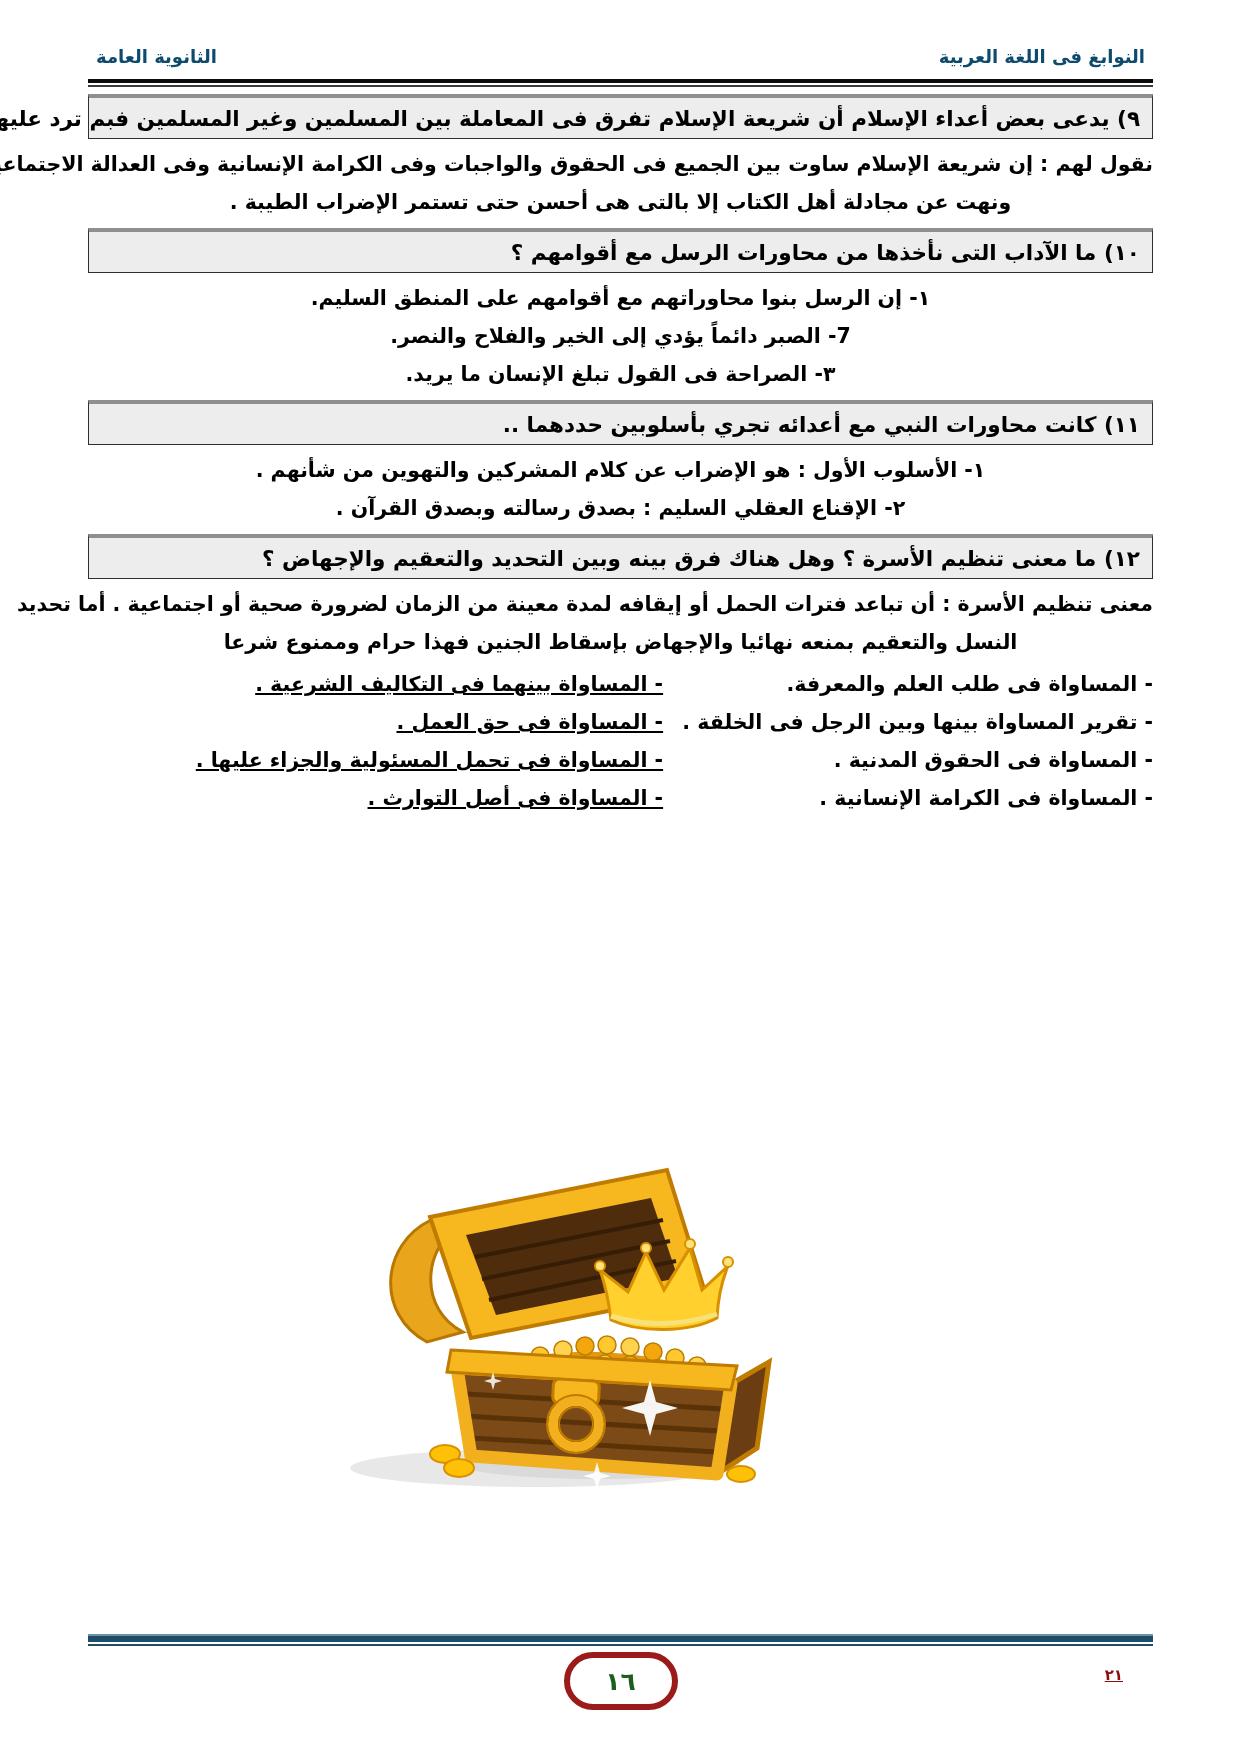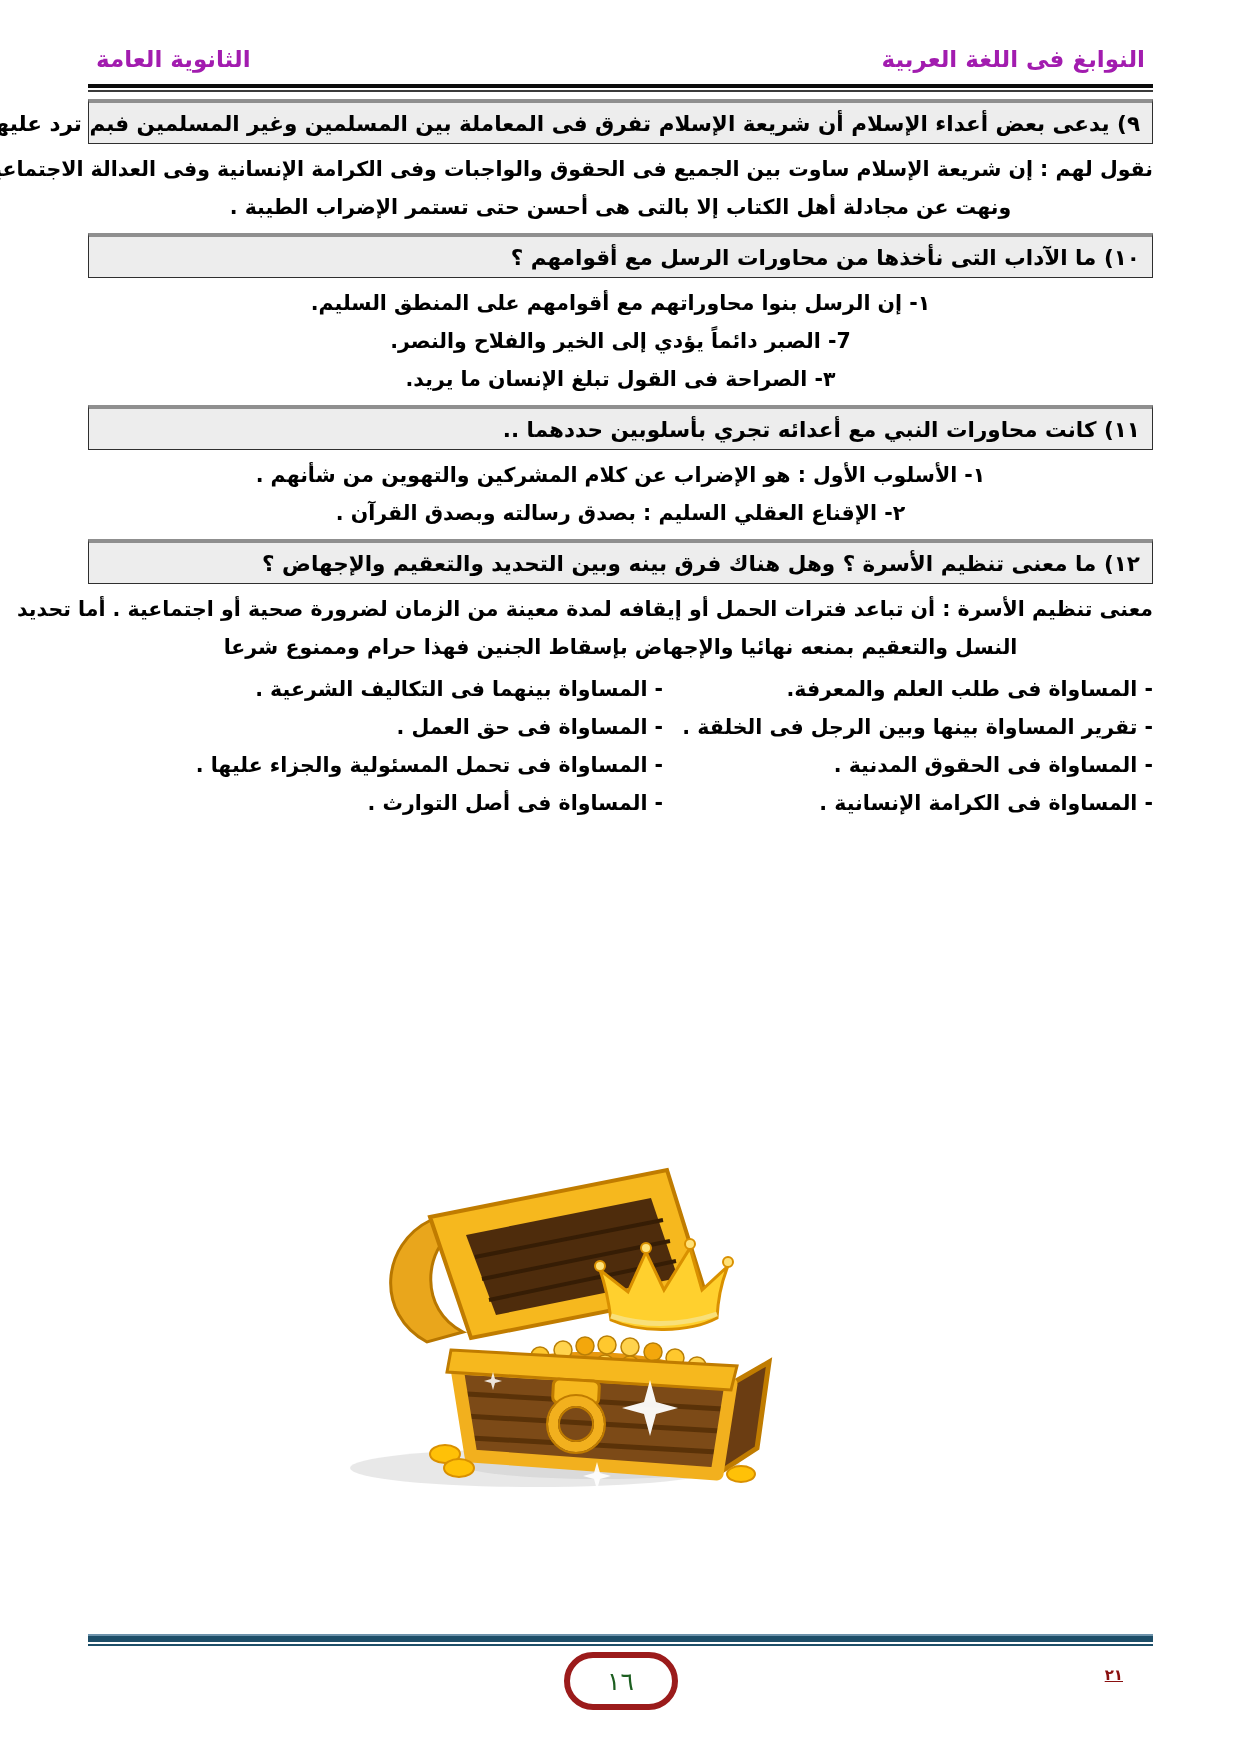--- a/index.html
+++ b/index.html
@@ -11,21 +11,21 @@
     font-family: "DejaVu Sans", sans-serif;
     direction: rtl;
     overflow: hidden;
     margin: 0 auto;
   }
   
   .topbar {
     display: flex; justify-content: space-between; align-items: flex-end;
     padding: 46px 96px 12px 96px;
   }
-  .ht { font-size: 23px; font-weight: bold; color: #a21caf; letter-spacing: 0; }
+  .ht { font-size: 18px; font-weight: bold; color: #0c4a6e; letter-spacing: 0; }
   .rule-black { margin: 0 88px; }
   .rule-black .r1 { display:block; height:4px; background:#0b0b0b; }
   .rule-black .r2 { display:block; height:2px; background:#ffffff; }
   .rule-black .r3 { display:block; height:2px; background:#3a3a3a; }
 
   .content { margin: 0 88px; }
 
   .qbar {
     background: #ededed;
     border: 1.6px solid #2f2f2f;
@@ -36,21 +36,21 @@
     margin: 7px 0 6px 0;
     font-size: 21.5px; font-weight: bold; color: #000;
     white-space: nowrap;
   }
   .ans {
     font-size: 20.5px; font-weight: bold; color: #000;
     line-height: 38px; text-align: center; white-space: nowrap;
   }
   .cols { display: flex; margin-top: 4px; }
   .col-right { width: 46%; }
-  .col-left  { width: 54%; }
+  .col-left  { width: 54%; text-decoration: underline; }
   .col-item {
     font-size: 20.5px; font-weight: bold; color:#000;
     line-height: 38px; text-align: right; white-space: nowrap;
   }
 
   
   .chest-wrap { position: absolute; left: 345px; top: 1122px; width: 440px; height: 372px; }
 
   
   .footer-rule { position: absolute; left: 88px; right: 88px; top: 1634px; }
@@ -59,21 +59,21 @@
   .footer-rule .f3 { display:block; height:2px;  background:#ffffff; }
   .footer-rule .f4 { display:block; height:2px;  background:#1d4e68; }
 
   .page-pill {
     position: absolute; left: 50%; top: 1652px; transform: translateX(-50%);
     width: 114px; height: 58px;
     border: 6px solid #9b1b1b; border-radius: 30px;
     display: flex; align-items: center; justify-content: center;
     background: #ffffff;
   }
-  .page-pill span { color: #1c5e20; font-size: 25px; font-weight: normal; }
+  .page-pill span { color: #1c5e20; font-size: 25px; font-weight: bold; }
 
   .corner-mark {
     position: absolute; right: 118px; top: 1666px;
     color: #8a1010; font-size: 15px; font-weight: bold; text-decoration: underline;
   }
 </style>
 </head>
 <body>
 
 <div class="page">

